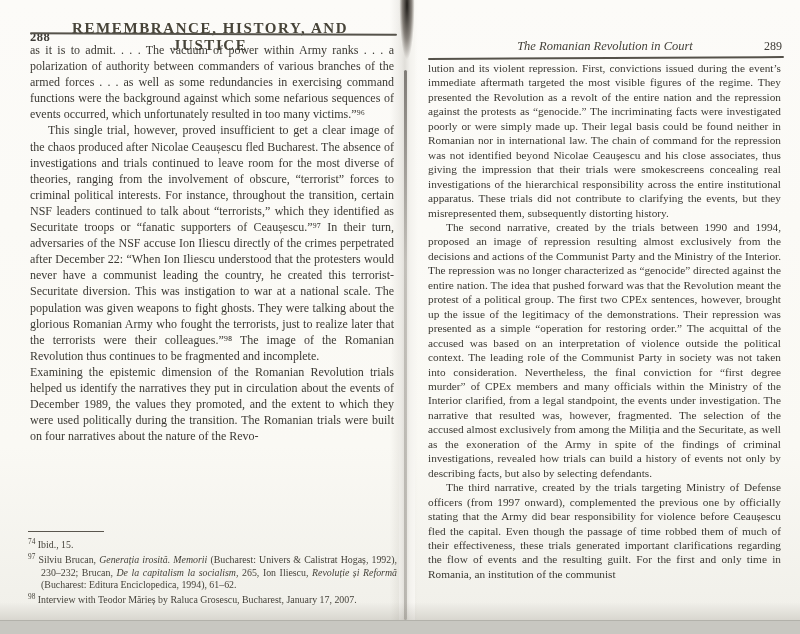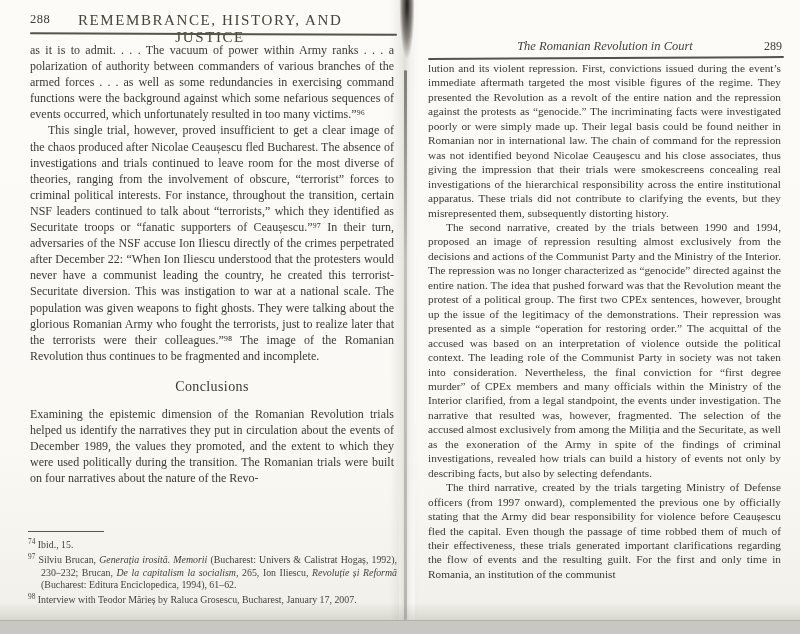--- a/index.html
+++ b/index.html
@@ -8,21 +8,21 @@
     background:#fbfaf6;
     font-family:"Liberation Serif","DejaVu Serif",serif;
     color:#3c3a35;
   }
   .page{position:absolute;top:0;height:620px;overflow:hidden;
     background:linear-gradient(180deg,#fcfbf8 0%,#faf9f4 72%,#f1f0ea 98%);}
   .page-left{left:0;width:399px;}
   .page-right{left:415px;width:385px;}
 
   
-  .pl-header{position:absolute;left:30px;top:12px;width:366px;display:flex;align-items:flex-start;}
+  .pl-header{position:absolute;left:30px;top:20px;width:366px;display:flex;align-items:center;font-weight:bold;}
   .pl-header .pn{font-size:12.5px;letter-spacing:.5px;color:#3e3c37;}
   .pl-header .head{flex:1;text-align:center;font-size:15px;letter-spacing:1.6px;color:#474439;}
   .pl-header .spacer{width:26px;}
   .pl-rule{position:absolute;left:30px;top:33px;width:367px;height:2px;background:#55524a;border-radius:1px;transform:rotate(.25deg);}
 
   .pr-header{position:absolute;left:13px;top:39px;width:354px;display:flex;align-items:flex-end;}
   .pr-header .spacer{width:30px;}
   .pr-header .head{flex:1;text-align:center;font-style:italic;font-size:12.5px;color:#45423a;}
   .pr-header .pn{width:30px;text-align:right;font-size:12px;color:#3e3c37;}
   .pr-rule{position:absolute;left:13px;top:57px;width:356px;height:2px;background:#55524a;border-radius:1px;transform:rotate(-.3deg);}
@@ -64,21 +64,20 @@
     <div class="pl-header">
       <span class="pn">288</span>
       <span class="head">REMEMBRANCE, HISTORY, AND JUSTICE</span>
       <span class="spacer"></span>
     </div>
     <div class="pl-rule"></div>
 
     <div class="pl-body">
       <p>as it is to admit. . . . The vacuum of power within Army ranks . . . a polarization of authority between commanders of various branches of the armed forces . . . as well as some redundancies in exercising command functions were the background against which some nefarious sequences of events occurred, which unfortunately resulted in too many victims.”⁹⁶</p>
       <p class="indent">This single trial, however, proved insufficient to get a clear image of the chaos produced after Nicolae Ceaușescu fled Bucharest. The absence of investigations and trials continued to leave room for the most diverse of theories, ranging from the involvement of obscure, “terrorist” forces to criminal political interests. For instance, throughout the transition, certain NSF leaders continued to talk about “terrorists,” which they identified as Securitate troops or “fanatic supporters of Ceaușescu.”⁹⁷ In their turn, adversaries of the NSF accuse Ion Iliescu directly of the crimes perpetrated after December 22: “When Ion Iliescu understood that the protesters would never have a communist leading the country, he created this terrorist-Securitate diversion. This was instigation to war at a national scale. The population was given weapons to fight ghosts. They were talking about the glorious Romanian Army who fought the terrorists, just to realize later that the terrorists were their colleagues.”⁹⁸ The image of the Romanian Revolution thus continues to be fragmented and incomplete.</p>
-      <h3 class="section">Conclusions</h3>
       <p>Examining the epistemic dimension of the Romanian Revolution trials helped us identify the narratives they put in circulation about the events of December 1989, the values they promoted, and the extent to which they were used politically during the transition. The Romanian trials were built on four narratives about the nature of the Revo-</p>
     </div>
 
     <div class="footnotes">
       <div class="fnrule"></div>
       <div>
           <div class="fn"><sup>74</sup> <span>Ibid., 15.</span></div>
           <div class="fn"><sup>97</sup> <span>Silviu Brucan, </span><i>Generația irosită. Memorii</i><span> (Bucharest: Univers &amp; Calistrat Hogaș, 1992), 230–232; Brucan, </span><i>De la capitalism la socialism</i><span>, 265, Ion Iliescu, </span><i>Revoluție și Reformă</i><span> (Bucharest: Editura Enciclopedica, 1994), 61–62.</span></div>
           <div class="fn"><sup>98</sup> <span>Interview with Teodor Mărieș by Raluca Grosescu, Bucharest, January 17, 2007.</span></div>
         </div>

